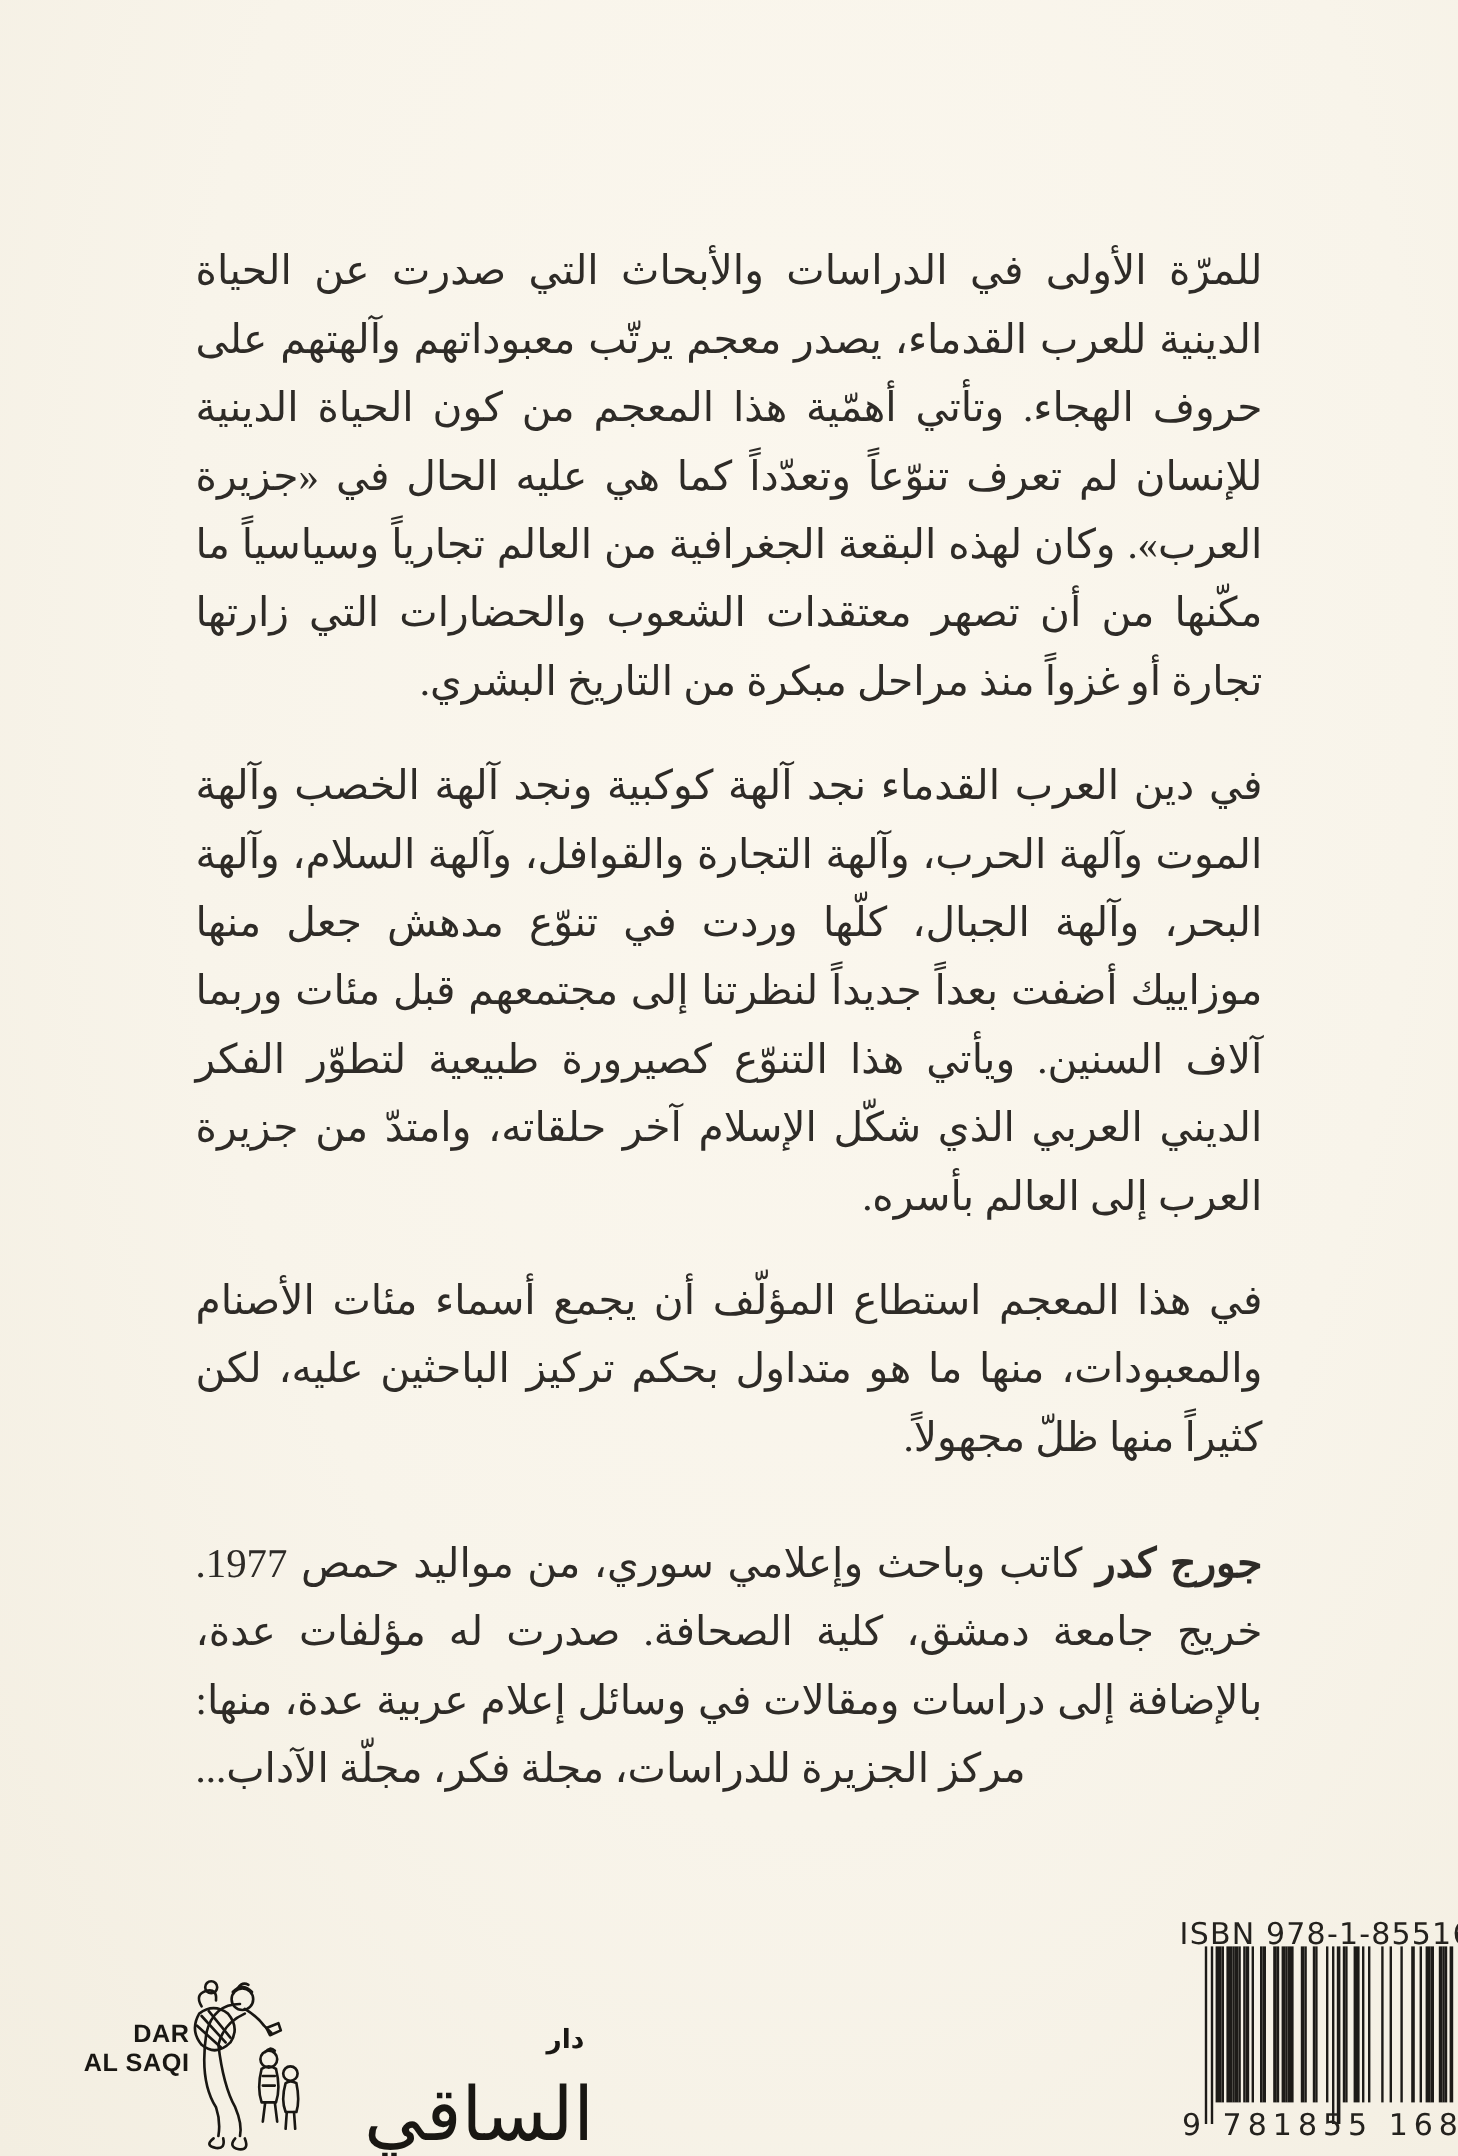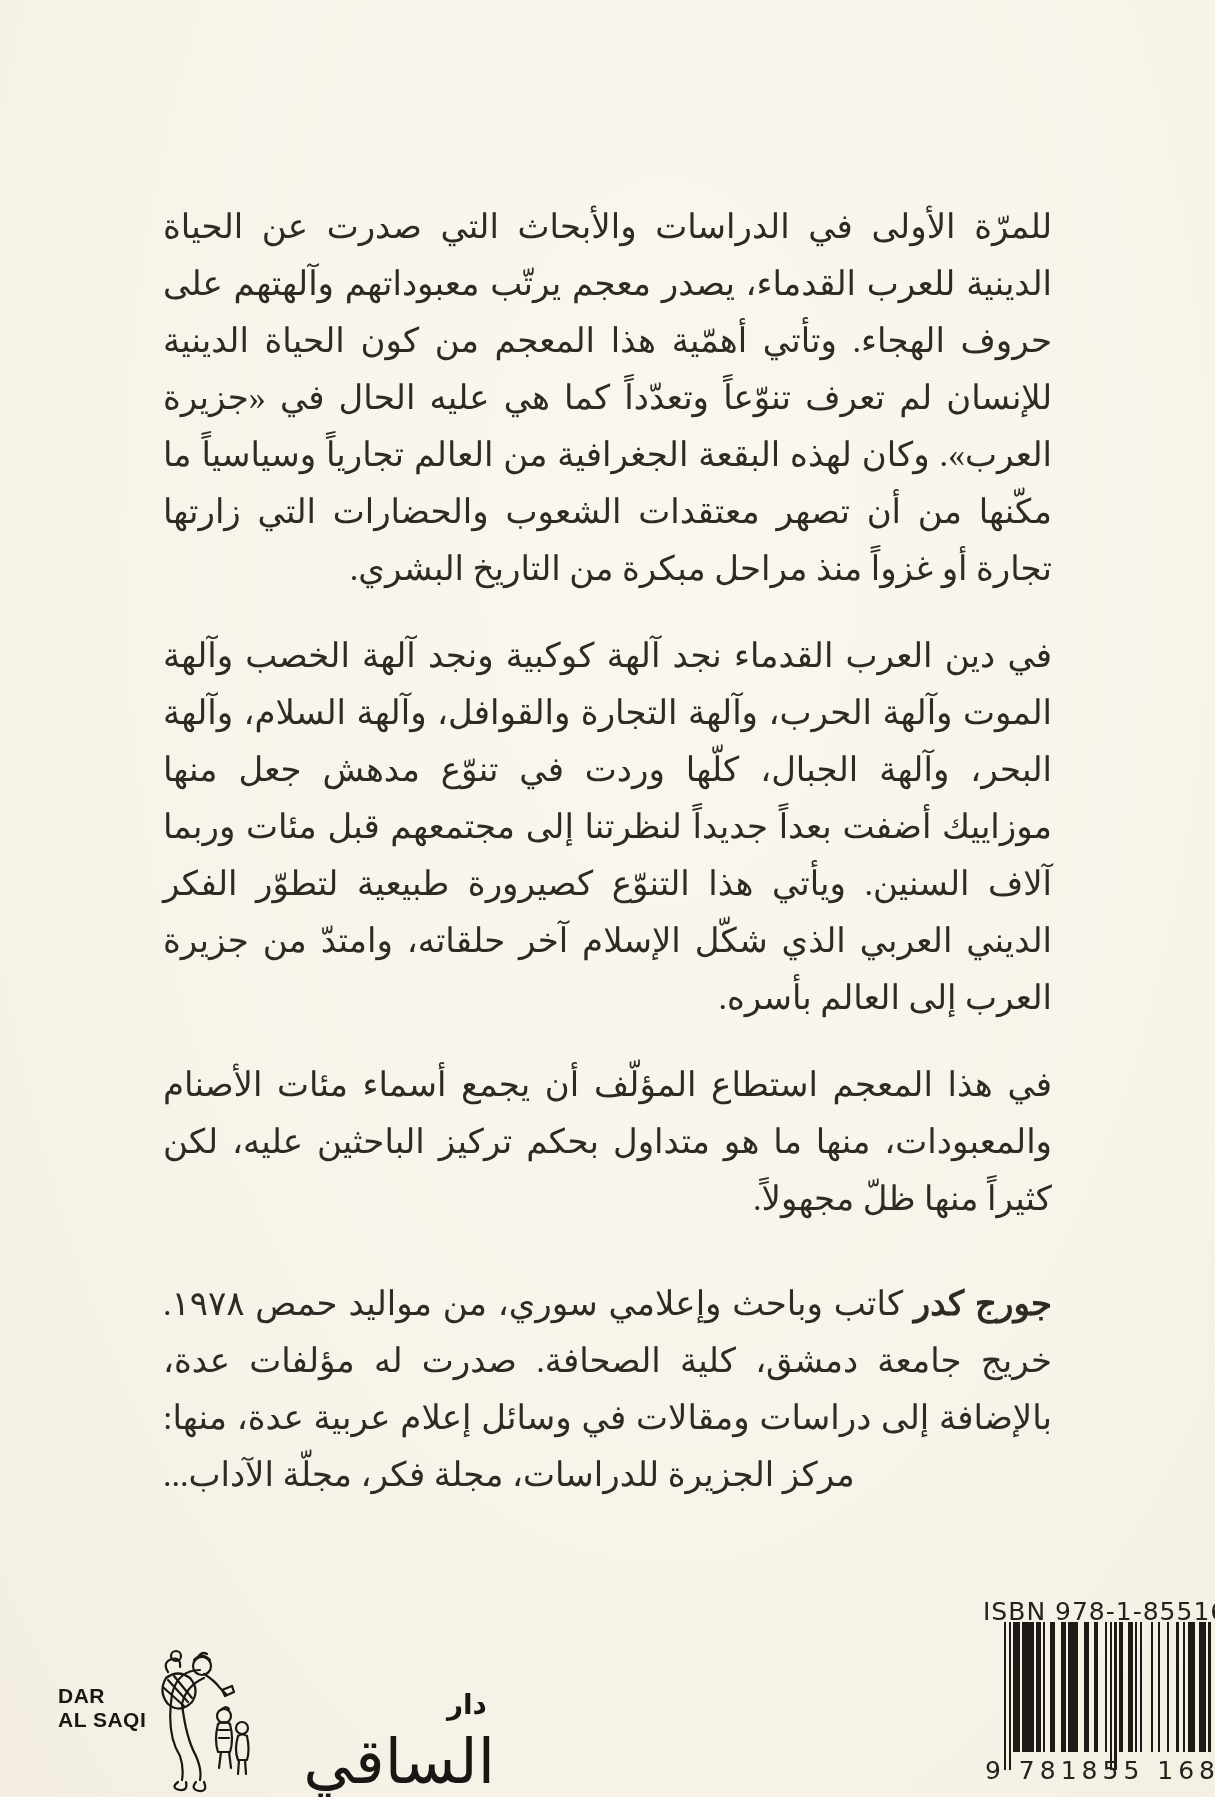--- a/index.html
+++ b/index.html
@@ -27,30 +27,30 @@
   .blurb p{margin:0 0 30px 0;}
   .blurb p.p3{margin-bottom:48px;}
   .blurb p.bio{text-align-last:left;}
   .blurb .author{font-weight:bold;}
 
   
   .pub-en{
     position:absolute;left:58px;top:1684px;width:100px;
     font-family:"Liberation Sans","DejaVu Sans",sans-serif;
     font-weight:bold;font-size:21px;line-height:24px;
-    letter-spacing:.5px;color:#191713;text-align:left;
+    letter-spacing:.5px;color:#191713;text-align:right;
   }
   .pub-illustration{position:absolute;left:138px;top:1632px;}
   .pub-ar{
     position:absolute;left:360px;top:1688px;width:135px;height:105px;
     direction:rtl;color:#191713;
   }
   .pub-ar .ar-small{
     position:absolute;top:0;right:8px;
-    font-size:28px;font-weight:bold;letter-spacing:2px;
+    font-size:22px;font-weight:bold;letter-spacing:2px;
   }
   .pub-ar .ar-big{
     position:absolute;bottom:0;right:0;
     font-size:62px;font-weight:normal;line-height:62px;
   }
 
   
   .isbn-label{
     position:absolute;top:1597px;left:983px;width:260px;
     font-size:25px;color:#24221e;letter-spacing:1px;white-space:nowrap;
@@ -69,21 +69,21 @@
 </style>
 </head>
 <body>
 
 <div class="cover">
 
   <div class="blurb">
     <p class="p1">للمرّة الأولى في الدراسات والأبحاث التي صدرت عن الحياة الدينية للعرب القدماء، يصدر معجم يرتّب معبوداتهم وآلهتهم على حروف الهجاء. وتأتي أهمّية هذا المعجم من كون الحياة الدينية للإنسان لم تعرف تنوّعاً وتعدّداً كما هي عليه الحال في «جزيرة العرب». وكان لهذه البقعة الجغرافية من العالم تجارياً وسياسياً ما مكّنها من أن تصهر معتقدات الشعوب والحضارات التي زارتها تجارة أو غزواً منذ مراحل مبكرة من التاريخ البشري.</p>
     <p class="p2">في دين العرب القدماء نجد آلهة كوكبية ونجد آلهة الخصب وآلهة الموت وآلهة الحرب، وآلهة التجارة والقوافل، وآلهة السلام، وآلهة البحر، وآلهة الجبال، كلّها وردت في تنوّع مدهش جعل منها موزاييك أضفت بعداً جديداً لنظرتنا إلى مجتمعهم قبل مئات وربما آلاف السنين. ويأتي هذا التنوّع كصيرورة طبيعية لتطوّر الفكر الديني العربي الذي شكّل الإسلام آخر حلقاته، وامتدّ من جزيرة العرب إلى العالم بأسره.</p>
     <p class="p3">في هذا المعجم استطاع المؤلّف أن يجمع أسماء مئات الأصنام والمعبودات، منها ما هو متداول بحكم تركيز الباحثين عليه، لكن كثيراً منها ظلّ مجهولاً.</p>
-    <p class="bio"><span class="author">جورج كدر</span><span> كاتب وباحث وإعلامي سوري، من مواليد حمص ١٩٧٨. خريج جامعة دمشق، كلية الصحافة. صدرت له مؤلفات عدة، بالإضافة إلى دراسات ومقالات في وسائل إعلام عربية عدة، منها: مركز الجزيرة للدراسات، مجلة فكر، مجلّة الآداب...</span></p>
+    <p class="bio"><span class="author">جورج كدر</span><span> كاتب وباحث وإعلامي سوري، من مواليد حمص 1977. خريج جامعة دمشق، كلية الصحافة. صدرت له مؤلفات عدة، بالإضافة إلى دراسات ومقالات في وسائل إعلام عربية عدة، منها: مركز الجزيرة للدراسات، مجلة فكر، مجلّة الآداب...</span></p>
   </div>
 
   <div class="pub-en">
     <div>DAR</div>
     <div>AL SAQI</div>
   </div>
 
   <svg class="pub-illustration" width="118" height="165" viewBox="0 0 118 165" fill="none" stroke="#191713" stroke-width="2.2" stroke-linecap="round" stroke-linejoin="round">
 
     <path d="M28 46 q-8 14 2 26 q12 10 24 -2 q8 -12 -2 -24 q-12 -9 -24 0 z"></path>

